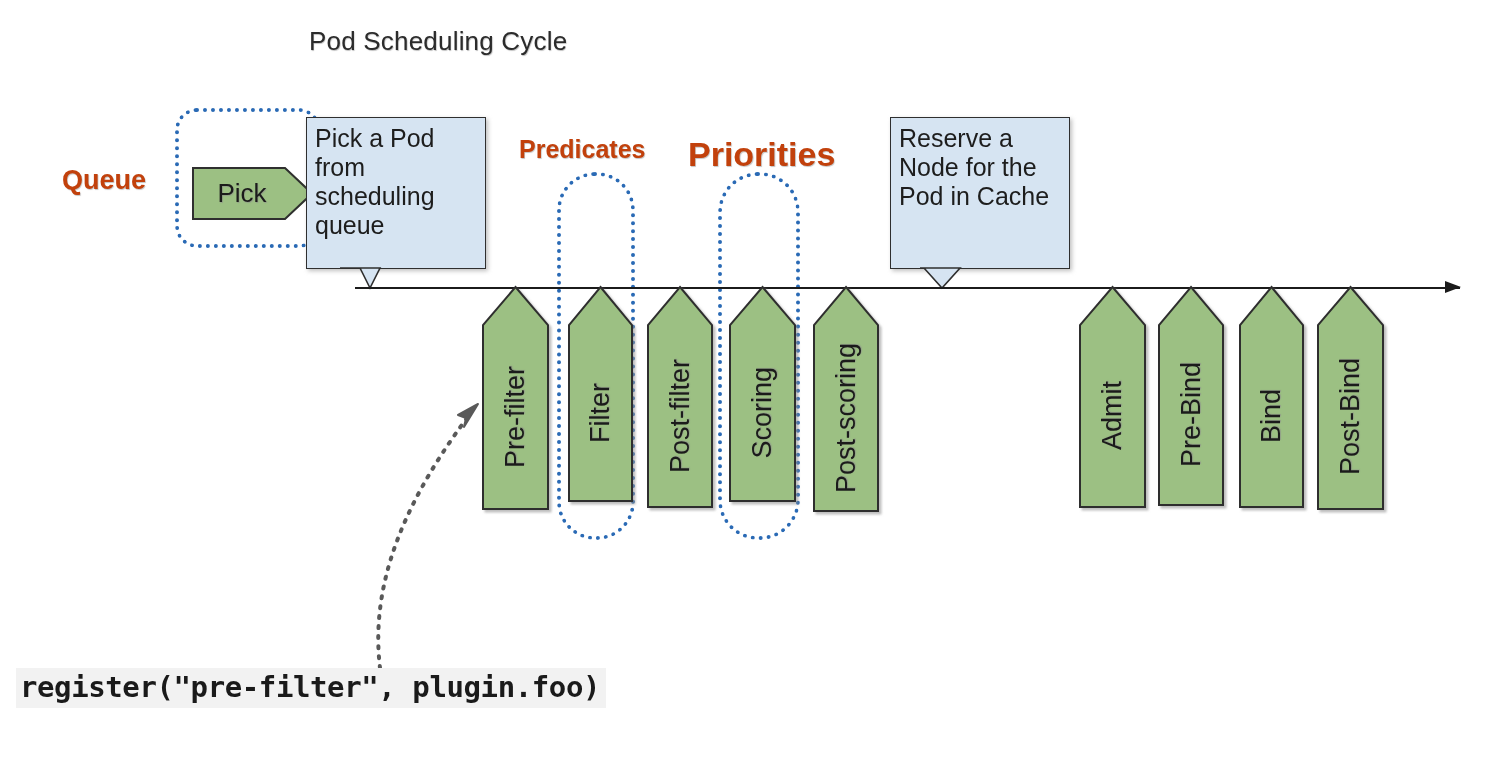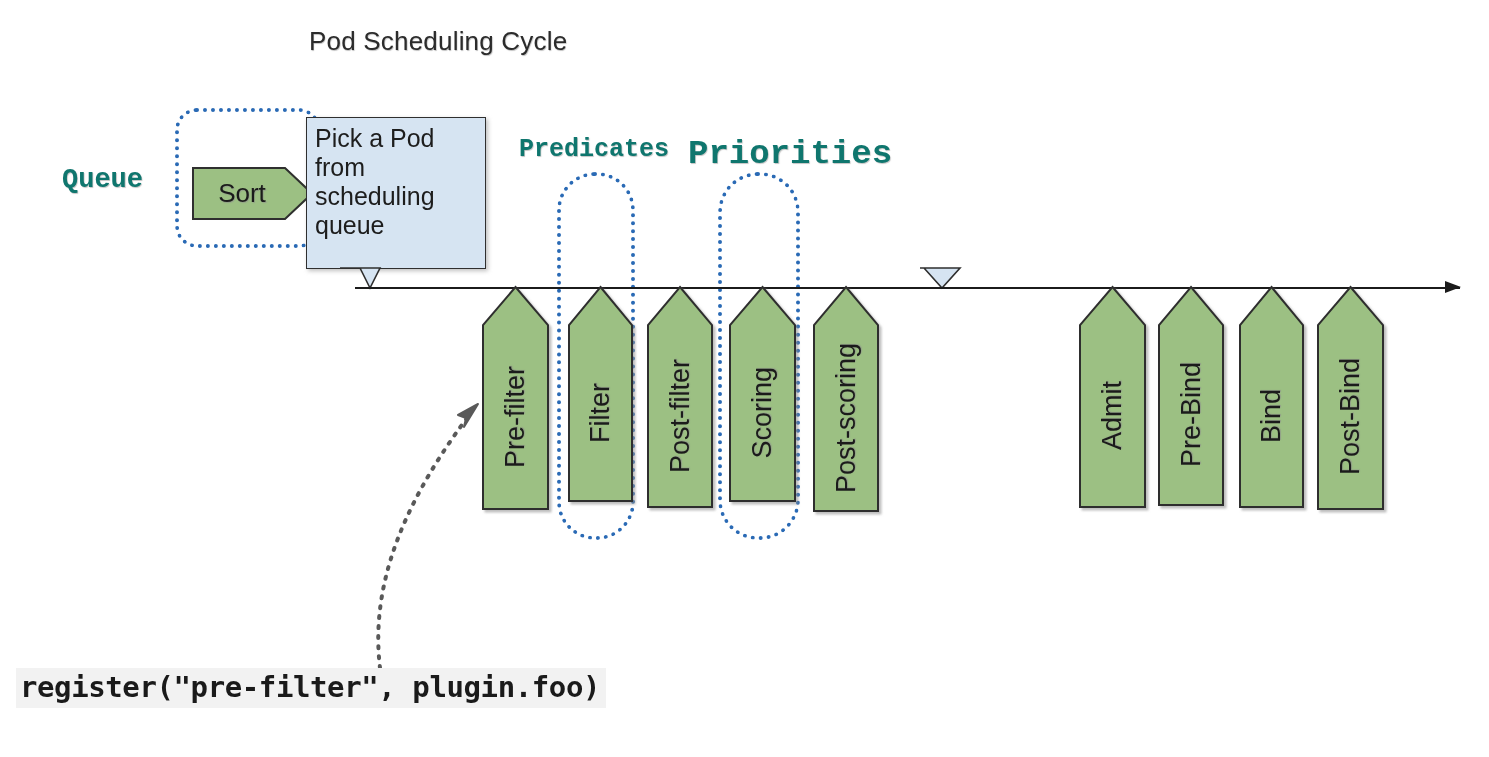--- a/index.html
+++ b/index.html
@@ -23,24 +23,23 @@
     font-size: 26px;
     color: #2b2b2b;
     letter-spacing: .2px;
     white-space: nowrap;
     text-shadow: 0.6px 0.6px 0.8px rgba(120,120,120,.45);
   }
 
   
   .grp-label {
     font-weight: bold;
-    color: #0f766e;
+    color: #c2410c;
     white-space: nowrap;
     text-shadow: 0.8px 0.8px 0.8px rgba(150,150,150,.55);
-    font-family: Liberation Mono, monospace;
   }
   #label-queue      { left: 62px;  top: 165px; font-size: 27px; }
   #label-predicates { left: 519px; top: 135px; font-size: 25px; }
   #label-priorities { left: 688px; top: 135px; font-size: 34px; }
   #label-inprocess  { left: 117px; top: 528px; font-size: 23px; }
 
   
   .dotted-box {
     border: 4px dotted #2a6ab5;
     border-radius: 26px;
@@ -115,30 +114,33 @@
   <div class="abs grp-label" id="label-queue">Queue</div>
   <div class="abs grp-label" id="label-predicates">Predicates</div>
   <div class="abs grp-label" id="label-priorities">Priorities</div>
 
   <div class="abs" id="stage-sort" style="clip-path: polygon(0 0, 76% 0, 100% 50%, 76% 100%, 0 100%);">
   </div>
   <svg class="overlay">
     <polygon points="193,168 285,168 312,193.5 285,219 193,219" fill="none" stroke="#2f2f2f" stroke-width="2"></polygon>
   </svg>
   <div class="abs" style="left:192px; top:167px; width:122px; height:53px; display:flex; align-items:center; justify-content:center; padding-right:22px; font-size:26px; color:#1b1b1b; text-shadow:0.8px 0.8px 0.8px rgba(140,140,140,.6);">
-    <span>Sort</span>
+    <span>Pick</span>
   </div>
 
   <div class="abs callout" id="callout-pick">
     <span>Pick a Pod from scheduling queue</span>
   </div>
   <svg class="overlay">
     <polygon points="358,268 380,268 370,288 360,268 340,268" fill="#d6e4f2" stroke="#2f2f2f" stroke-width="1.6"></polygon>
   </svg>
 
+  <div class="abs callout" id="callout-reserve">
+    <span>Reserve a Node for the Pod in Cache</span>
+  </div>
   <svg class="overlay">
     <polygon points="920,268 960,268 942,288 924,268" fill="#d6e4f2" stroke="#2f2f2f" stroke-width="1.6"></polygon>
   </svg>
 
   <div class="abs" id="timeline"></div>
   <div class="abs" id="timeline-head"></div>
 
   <svg class="overlay">
       <defs>
         <filter id="stageShadow" x="-30%" y="-30%" width="180%" height="180%">

